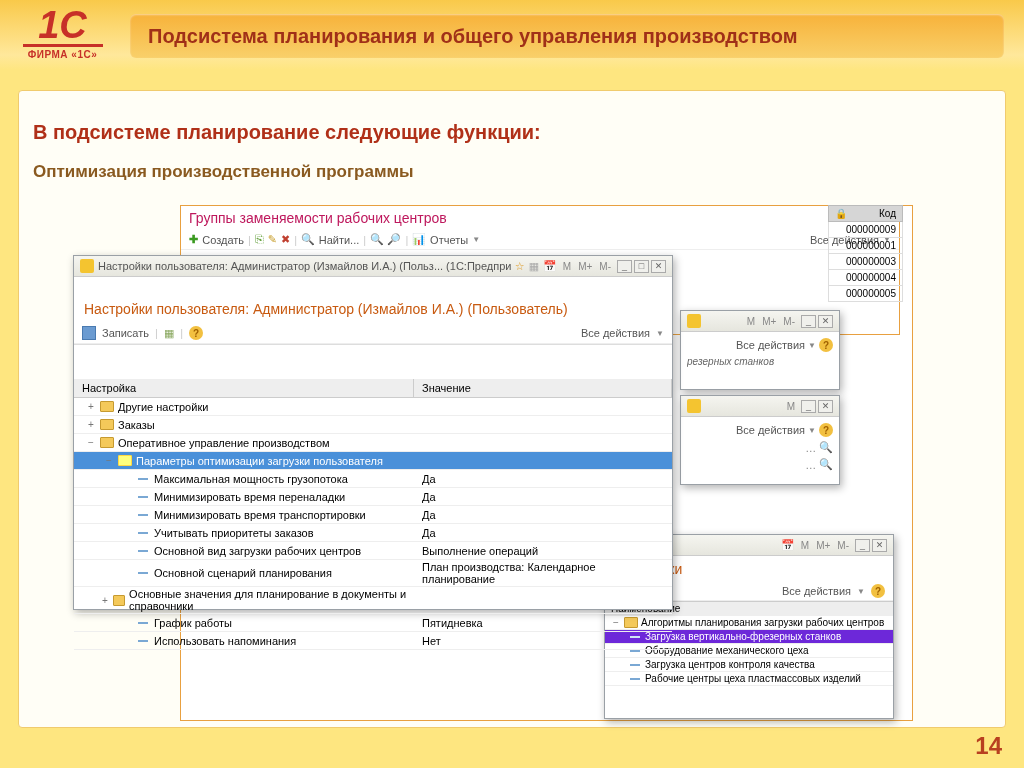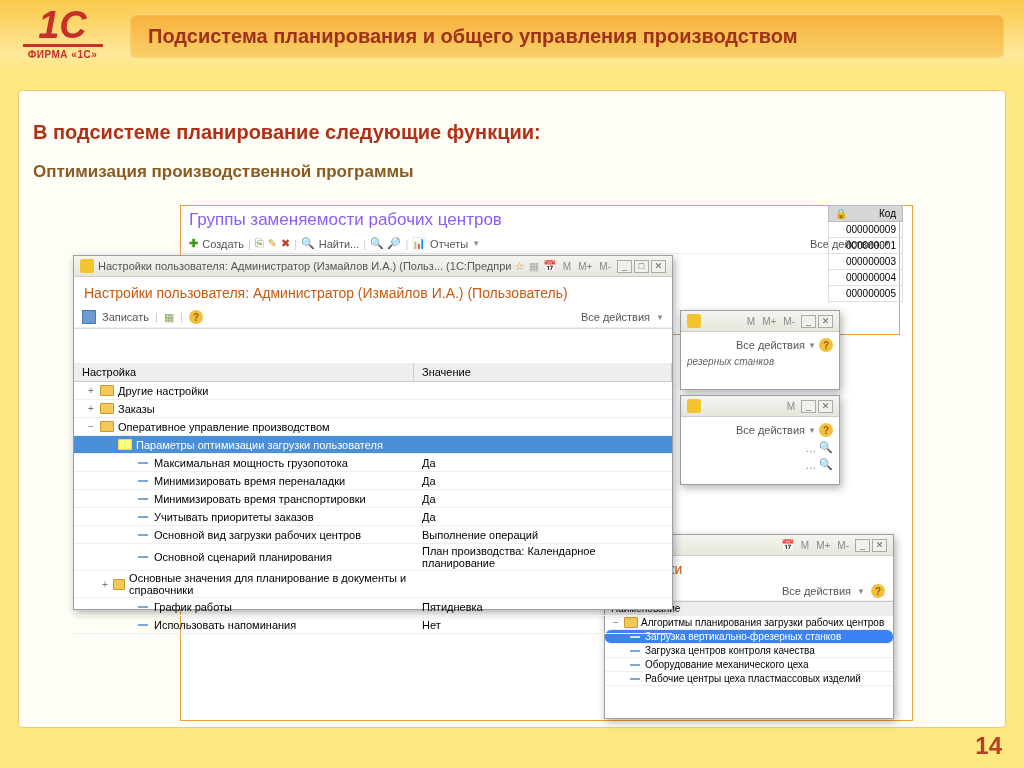--- a/index.html
+++ b/index.html
@@ -32,21 +32,21 @@
   }
   .h-red { color:#b03018; font-size:20px; font-weight:bold; margin-bottom:18px;}
   .h-brown{ color:#8a5a20; font-size:17px; font-weight:bold;}
   .page-num { position:absolute; bottom:8px; right:22px; font-size:24px; font-weight:bold; color:#b84020;}
   .orange-border { border:1px solid #e8a040; background:#fff; }
 
   
   .win-groups {
     position:absolute; top:205px; left:180px; width:720px; height:130px;
   }
-  .win-groups .gtitle { color:#8b5cf6; font-size:17px; padding:4px 8px;}
+  .win-groups .gtitle { color:#be185d; font-size:14px; padding:4px 8px;}
   .toolbar { display:flex; align-items:center; gap:4px; padding:3px 8px; font-size:11px; border-bottom:1px solid #eee;}
   .toolbar .spacer{flex:1;}
   .green-plus{color:#3a9a20;font-weight:bold;}
   .tb-link{color:#555;}
   .caret{font-size:8px;color:#888;}
   .codes-col {
     position:absolute; top:205px; left:828px; width:75px;
   }
   .codes-col .chead{background:#d6d6d6;font-size:10px;padding:2px 6px;border:1px solid #bbb;display:flex;gap:4px;}
   .codes-col .crow{font-size:10px;border:1px solid #ddd;border-top:none;padding:2px 6px;text-align:right;}
@@ -60,21 +60,21 @@
   .win1c .titlebar{
     background:linear-gradient(#f5f5f0,#e6e6de);
     border-bottom:1px solid #ccc; padding:3px 6px; display:flex; align-items:center; gap:4px;
   }
   .ic1c{width:14px;height:14px;background:#f4c430;border-radius:2px;display:inline-block;position:relative;}
   .titlebar .ttext{flex:1;color:#555;font-size:11px;white-space:nowrap;overflow:hidden;}
   .win-ctrl{display:flex;gap:2px;}
   .win-ctrl span{width:15px;height:13px;border:1px solid #aaa;background:#f0f0ec;font-size:9px;display:flex;align-items:center;justify-content:center;color:#666;}
   .mbtns{display:flex;gap:3px;color:#888;font-size:10px;}
   .mbtns span{padding:0 2px;}
-  .orange-h{color:#c85a10;font-size:14px;padding:8px 10px 6px;}
+  .orange-h{color:#c85a10;font-size:14px;padding:24px 10px 6px;}
   .stoolbar{padding:3px 8px;display:flex;align-items:center;gap:6px;border-bottom:1px solid #eee;}
   .save-ic{width:14px;height:14px;background:#6b9bd1;display:inline-block;border:1px solid #4a7ab0;}
   .help-ic{width:14px;height:14px;border-radius:50%;background:#f2c040;display:inline-flex;align-items:center;justify-content:center;color:#a06000;font-size:10px;font-weight:bold;}
 
   
   .win-settings { top:255px; left:73px; width:600px; height:355px; }
   .sgrid{border-top:1px solid #ddd;}
   .sgrid .ghead{display:flex;background:#eee;margin-top:34px;}
   .sgrid .ghead div{padding:3px 8px;font-size:11px;border-right:1px solid #ccc;border-bottom:1px solid #ccc;}
   .sgrid .ghead .c1{width:340px;} .sgrid .ghead .c2{flex:1;}
@@ -90,21 +90,21 @@
   
   .win-mini{width:155px;}
   .win-mini .body{padding:4px 6px;}
   .mini-row{display:flex;gap:3px;align-items:center;padding:2px 0;}
   .mini-txt{font-size:10px;color:#666;white-space:nowrap;overflow:hidden;font-style:italic;}
   .mag{color:#888;font-size:11px;}
 
   
   .win-algo{ top:534px; left:604px; width:290px; height:185px; }
   .arow{display:flex;border-bottom:1px solid #eee;padding:1px 6px;align-items:center;gap:3px;font-size:10px;}
-  .arow.sel{background:#3b82f6;color:#fff;border-radius:6px;}
+  .arow.sel{background:#6d28d9;color:#fff;}
   .arow .dash{background:#7aa8d4;}
   .arow.sel .dash{background:#cfe3f7;}
 
   .pbox{position:absolute;top:205px;left:180px;right:111px;bottom:47px;border:1px solid #e8a040;background:#fff;z-index:-0;}
 </style>
 </head>
 <body>
 
 <div class="header-band">
   <div class="logo">
@@ -405,26 +405,26 @@
         <span>Алгоритмы планирования загрузки рабочих центров</span>
       </div>
       <div class="arow sel">
         <span style="width: 14px; display: inline-block;"></span>
         <span class="dash"></span>
         <span>Загрузка вертикально-фрезерных станков</span>
       </div>
       <div class="arow">
         <span style="width: 14px; display: inline-block;"></span>
         <span class="dash"></span>
-        <span>Загрузка центров контроля качества</span>
+        <span>Оборудование механического цеха</span>
       </div>
       <div class="arow">
         <span style="width: 14px; display: inline-block;"></span>
         <span class="dash"></span>
-        <span>Оборудование механического цеха</span>
+        <span>Загрузка центров контроля качества</span>
       </div>
       <div class="arow">
         <span style="width: 14px; display: inline-block;"></span>
         <span class="dash"></span>
         <span>Рабочие центры цеха пластмассовых изделий</span>
       </div>
     </div>
 </div>
 
 <div class="page-num">14</div>

